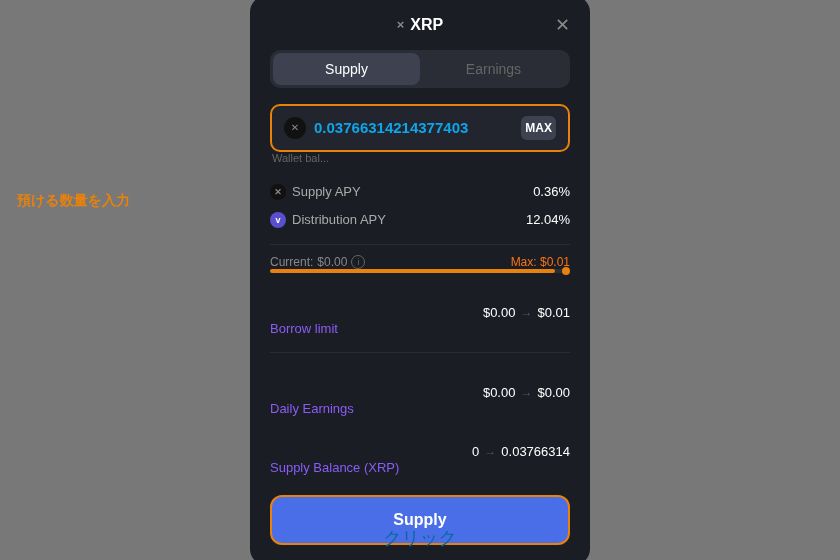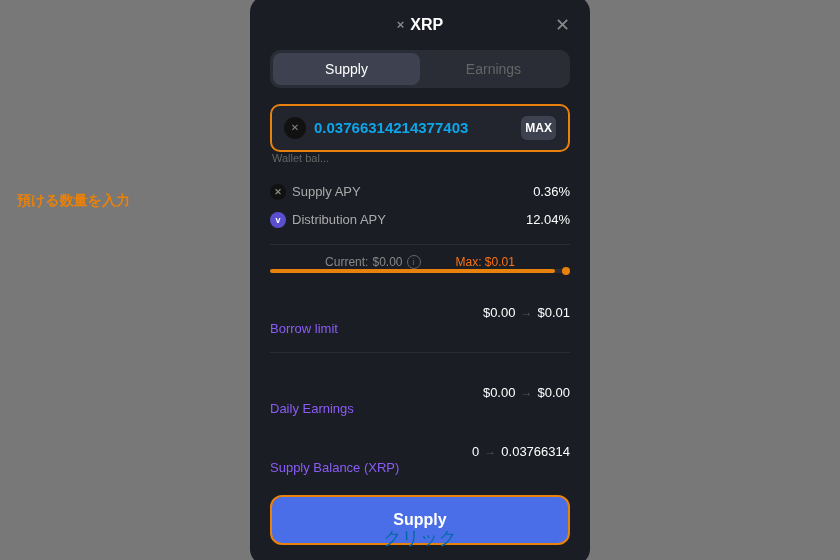--- a/index.html
+++ b/index.html
@@ -179,21 +179,21 @@
     .divider {
       height: 1px;
       background: #2a2d35;
       margin: 10px 0;
     }
     .limit-section {
       margin-bottom: 10px;
     }
     .limit-header {
       display: flex;
-      justify-content: center;
+      justify-content: space-between;
       align-items: center;
       font-size: 12px;
       color: #888;
       margin-bottom: 0;
       gap: 35px;
     }
     .limit-current {
       display: flex;
       align-items: center;
       gap: 4px;

